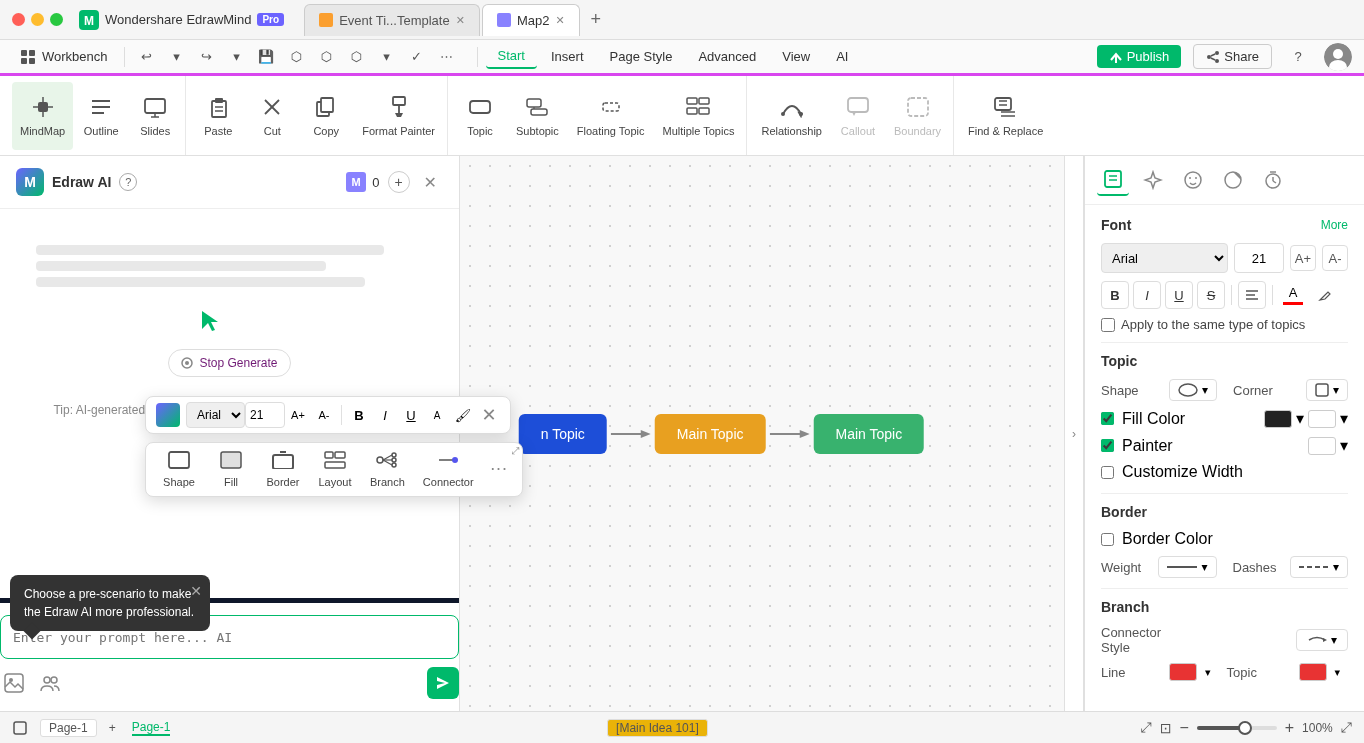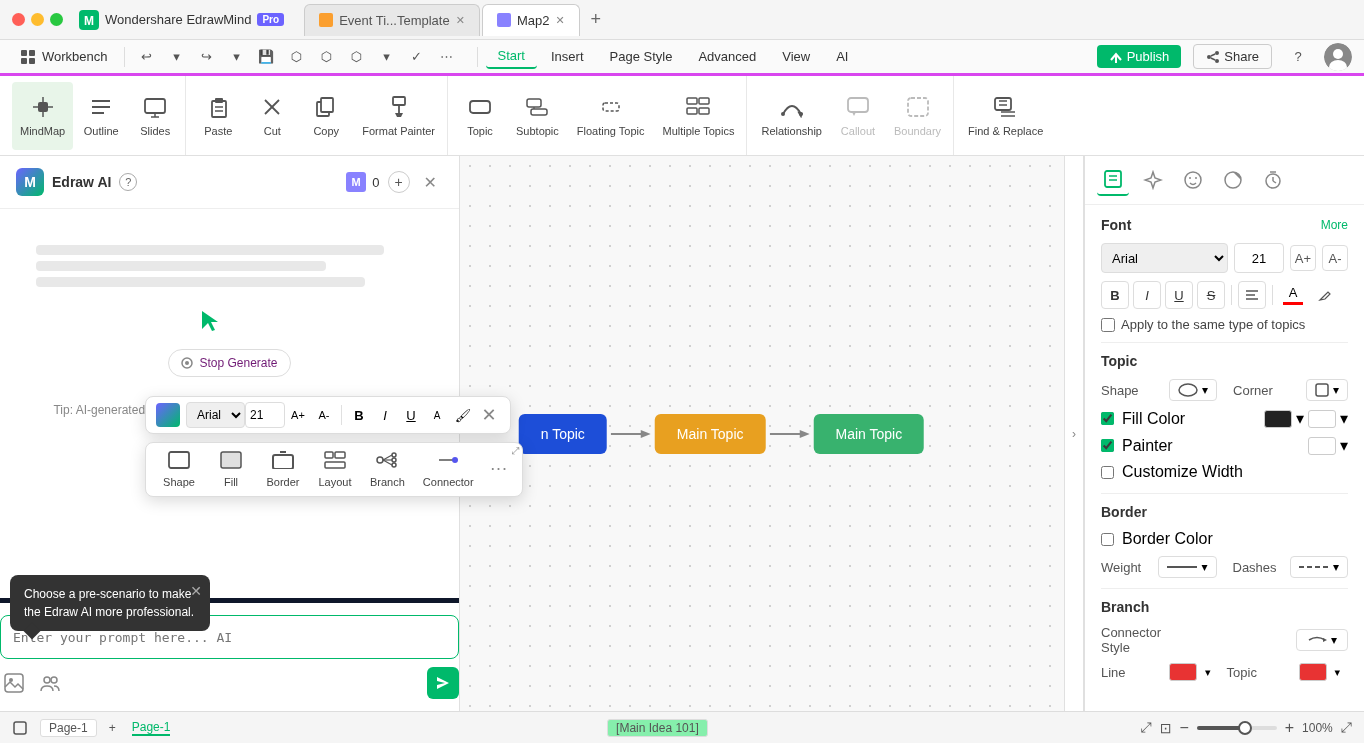--- a/index.html
+++ b/index.html
@@ -131,21 +131,21 @@
     .corner-select { display: flex; align-items: center; border: 1px solid #ddd; border-radius: 4px; padding: 3px 8px; gap: 4px; cursor: pointer; font-size: 12px; margin-left: auto; }
     .color-swatch { width: 28px; height: 18px; border-radius: 3px; border: 1px solid #ccc; }
     .color-swatch-black { background: #222; }
     .color-swatch-white { background: white; }
 
     
     .status-bar { height: 32px; background: #f5f5f5; border-top: 1px solid #ddd; display: flex; align-items: center; padding: 0 12px; gap: 12px; font-size: 12px; color: #555; }
     .status-page { display: flex; align-items: center; gap: 4px; cursor: pointer; }
     .status-add { cursor: pointer; }
     .page-tab { background: white; border: 1px solid #ddd; border-radius: 3px; padding: 1px 8px; font-size: 12px; }
-    .status-info { margin: 0 auto; background: #86efac; border: 1px solid #ddd; border-radius: 3px; padding: 1px 8px; }
+    .status-info { margin: 0 auto; background: #eab308; border: 1px solid #ddd; border-radius: 3px; padding: 1px 8px; }
     .status-right { display: flex; align-items: center; gap: 8px; margin-left: auto; }
     .zoom-control { display: flex; align-items: center; gap: 4px; }
     .zoom-slider-track { width: 80px; height: 4px; background: #ddd; border-radius: 2px; position: relative; cursor: pointer; }
     .zoom-slider-fill { height: 4px; background: #555; border-radius: 2px; width: 60%; }
     .zoom-thumb { position: absolute; top: -5px; left: 60%; width: 14px; height: 14px; background: white; border: 2px solid #555; border-radius: 50%; transform: translateX(-50%); cursor: pointer; }
   </style>
 </head>
 <body>
 
 <div class="title-bar">

